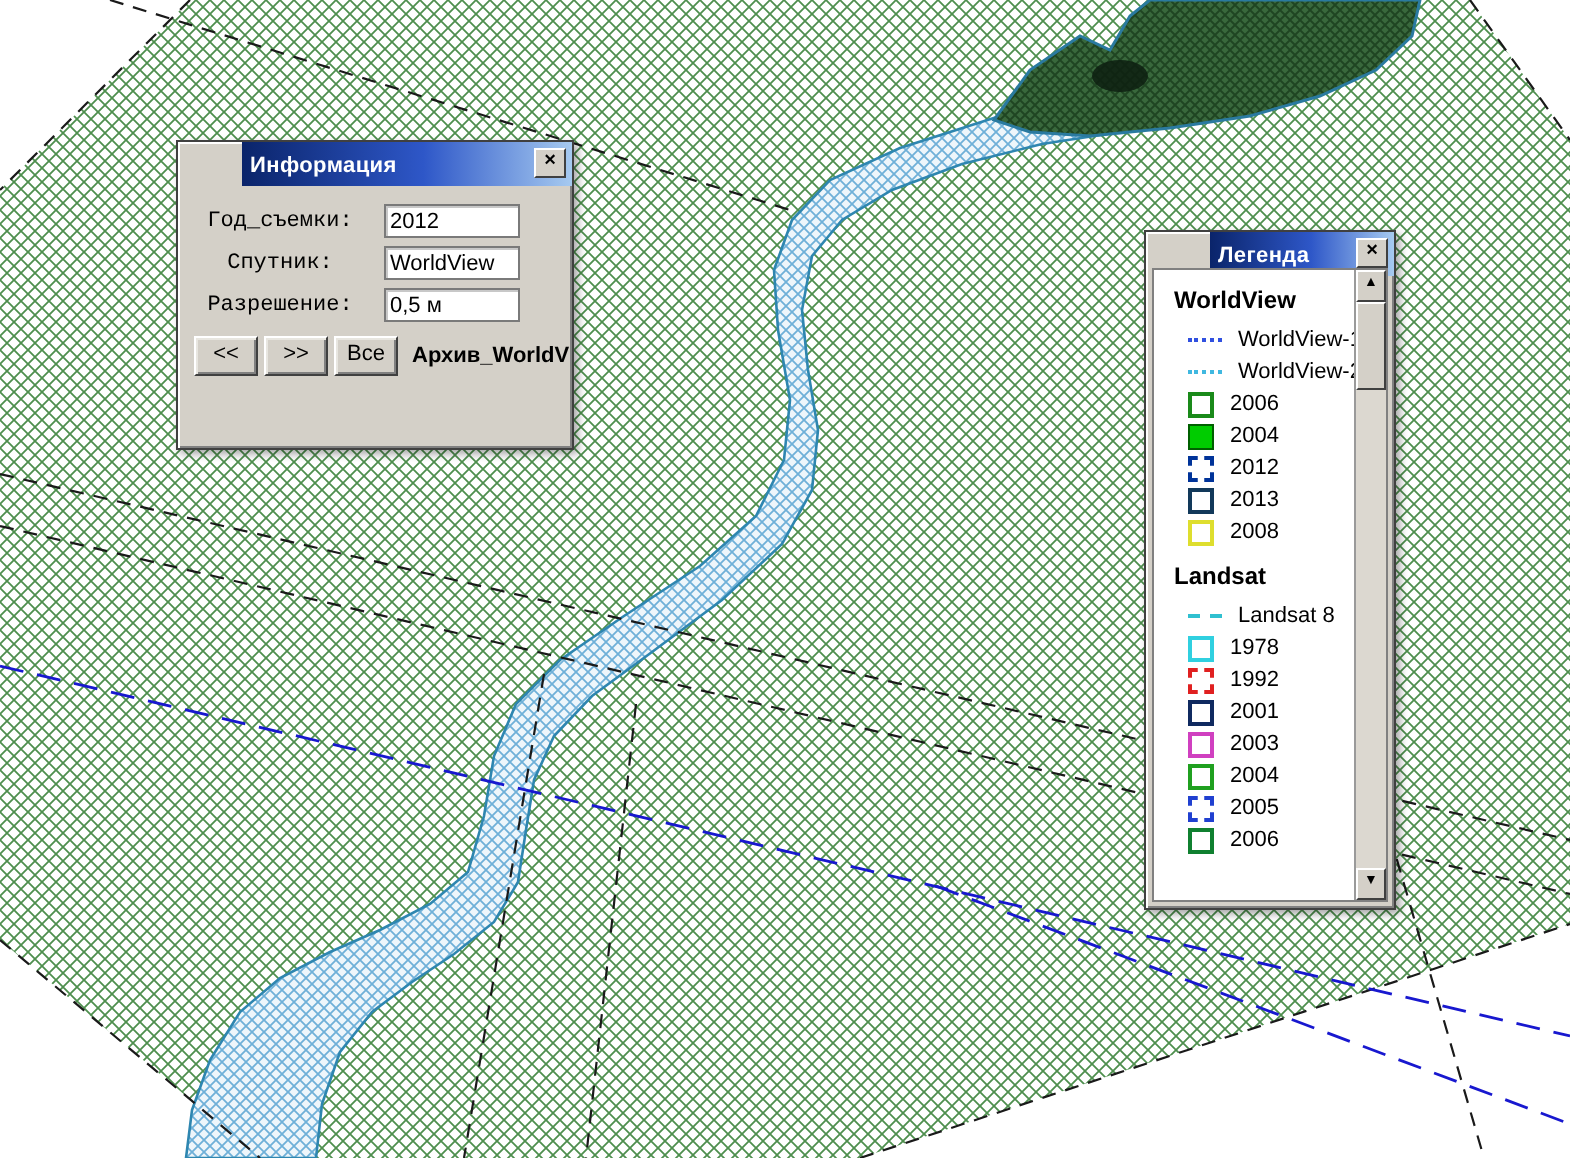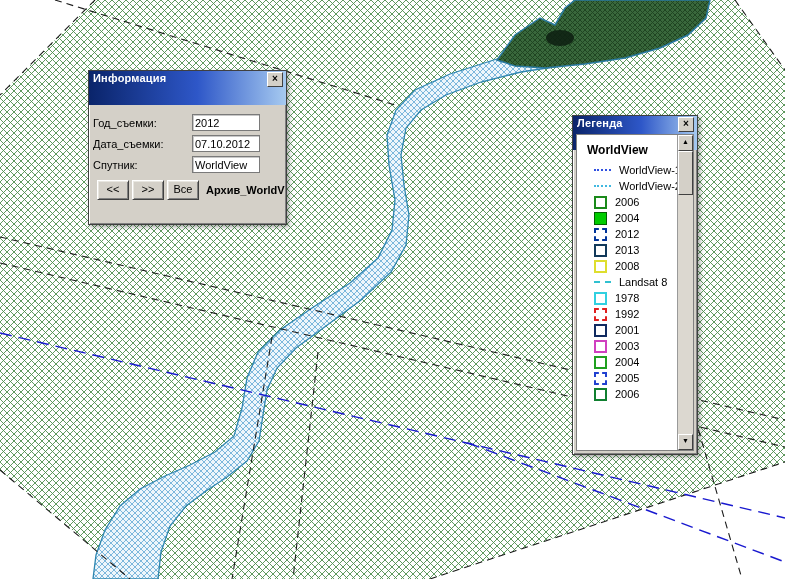--- a/index.html
+++ b/index.html
@@ -8,35 +8,36 @@
     font-family:"Liberation Sans",sans-serif;background:#fff;
   }
   #map-svg{position:absolute;left:0;top:0;}
 
   
   .win{
     position:absolute;background:#d4d0c8;border:1px solid #404040;
     box-shadow: inset 1px 1px 0 #ffffff, inset -1px -1px 0 #808080, 2px 2px 4px rgba(0,0,0,.35);
   }
   .titlebar{
-    height:17px;display:flex;align-items:flex-start;gap:4px;padding:1px 3px 16px 4px;
+    height:17px;display:flex;align-items:flex-end;gap:4px;padding:1px 3px 4px 4px;
     background:linear-gradient(90deg,#0a246a 0%,#2e57c8 55%,#a6caf0 100%);
+    margin-left:32px;
   }
   .title-text{color:#fff;font-size:11px;font-weight:bold;letter-spacing:.2px;white-space:nowrap;}
   .close-btn{
     margin-left:auto;width:14px;height:13px;background:#d4d0c8;
     border:1px solid;border-color:#fff #404040 #404040 #fff;
     font-size:10px;line-height:11px;text-align:center;font-weight:bold;color:#000;cursor:default;
   }
 
   
   #info-win{left:88px;top:70px;width:197px;height:153px;}
   .info-body{padding:7px 8px 0 4px;}
   .frow{display:flex;align-items:center;height:21px;}
-  .flabel{width:94px;text-align:left;font-size:11px;padding-right:5px;color:#000;}
+  .flabel{width:94px;text-align:center;font-size:11px;padding-right:5px;color:#000;font-family:Liberation Mono, monospace;}
   .fvalue{
     width:62px;height:15px;font-size:11px;font-family:"Liberation Sans",sans-serif;
     border:1px solid #7a7a7a;background:#fff;padding:0 2px;
     box-shadow: inset 1px 1px 0 #c8c8c8;
   }
   .info-buttons{display:flex;align-items:center;gap:3px;padding:5px 0 0 8px;}
   .btn{
     min-width:22px;height:18px;background:#d4d0c8;
     border:1px solid;border-color:#fff #404040 #404040 #fff;
     box-shadow: inset 1px 1px 0 #e8e6e0, inset -1px -1px 0 #808080;
@@ -113,26 +114,26 @@
   <div class="titlebar">
     <span class="title-text">Информация</span>
     <span class="close-btn">×</span>
   </div>
   <div class="info-body">
       <div class="frow">
         <span class="flabel">Год_съемки:</span>
         <input class="fvalue" value="2012" style="">
       </div>
       <div class="frow">
-        <span class="flabel">Дата_съемки:</span>
-        <input class="fvalue" value="07.10.2012" style="">
-      </div>
-      <div class="frow">
         <span class="flabel">Спутник:</span>
         <input class="fvalue" value="WorldView" style="">
+      </div>
+      <div class="frow">
+        <span class="flabel">Разрешение:</span>
+        <input class="fvalue" value="0,5 м" style="">
       </div>
     </div>
   <div class="info-buttons">
     <span class="btn">&lt;&lt;</span>
     <span class="btn">&gt;&gt;</span>
     <span class="btn">Все</span>
     <span class="layer-label">Архив_WorldV</span>
   </div>
 </div>
 
@@ -165,20 +166,21 @@
           <span class="llabel">2012</span>
         </div>
         <div class="lrow">
           <span class="ic-sq" style="border-color: rgb(18, 57, 90);"></span>
           <span class="llabel">2013</span>
         </div>
         <div class="lrow">
           <span class="ic-sq" style="border-color: rgb(222, 222, 46);"></span>
           <span class="llabel">2008</span>
         </div>
+        <div class="lheader">Landsat</div>
         <div class="lrow">
           <span class="ic-line" style="border-top-style: dashed; border-top-color: rgb(48, 192, 208);"></span>
           <span class="llabel">Landsat 8</span>
         </div>
         <div class="lrow">
           <span class="ic-sq" style="border-color: rgb(48, 208, 224);"></span>
           <span class="llabel">1978</span>
         </div>
         <div class="lrow">
           <span class="ic-sq" style="border-color: rgb(224, 32, 32); border-style: dashed;"></span>

